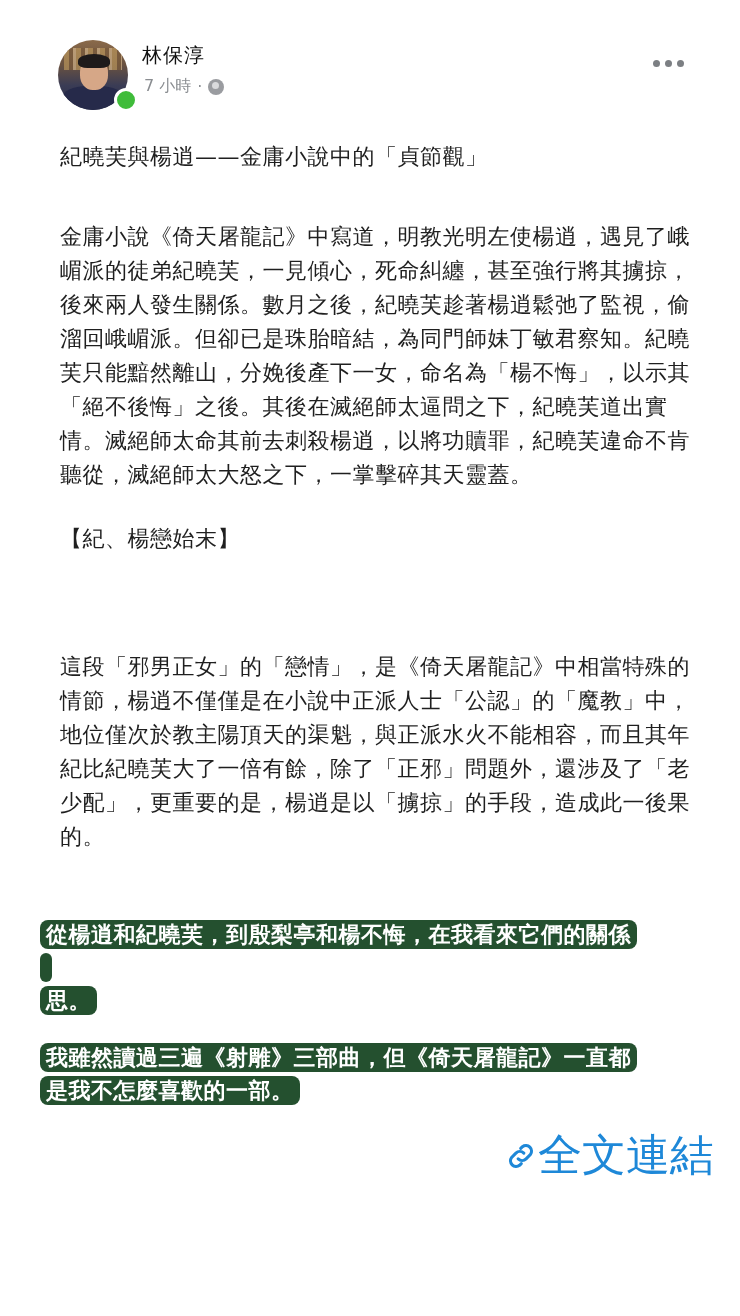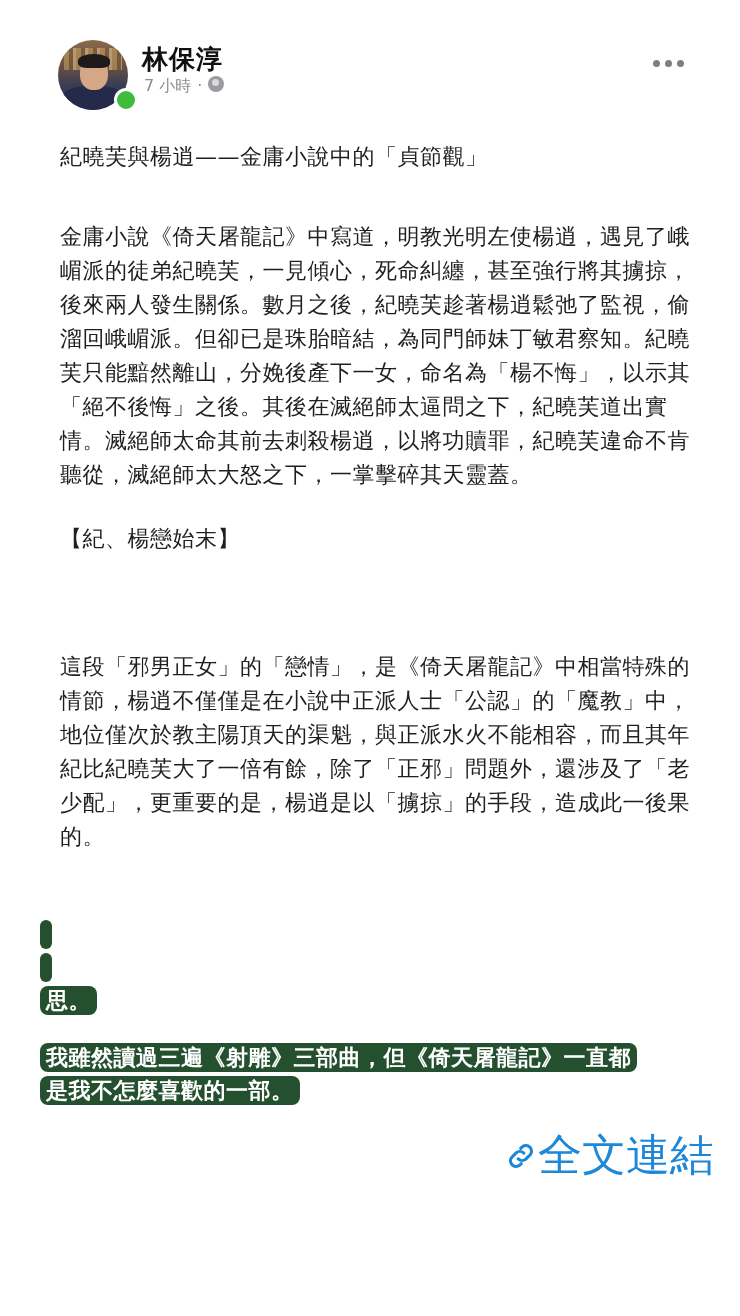--- a/index.html
+++ b/index.html
@@ -11,22 +11,22 @@
   .avatar .shelf { position:absolute; left:6px; top:8px; width:58px; height:22px;
             background:repeating-linear-gradient(90deg,#b8945a 0 5px,#7a5a3a 5px 9px,#d2b48a 9px 12px); opacity:.7; }
   .avatar .face { position:absolute; left:22px; top:18px; width:28px; height:32px; border-radius:45%;
             background:#d6a787; }
   .avatar .hair { position:absolute; left:20px; top:14px; width:32px; height:14px; border-radius:50% 50% 30% 30%;
             background:#1e1a1a; }
   .avatar .body { position:absolute; left:4px; top:46px; width:62px; height:30px; border-radius:40% 40% 0 0;
             background:#262a4a; }
   .online { position:absolute; left:56px; top:48px; width:18px; height:18px; border-radius:50%;
             background:#3fbc3a; border:3px solid #fff; }
-  .name { position:absolute; left:84px; top:2px; font-size:26px; font-weight:bold; color:#111; letter-spacing:1px; }
-  .meta { position:absolute; left:86px; top:36px; font-size:16px; color:#8a8d91; display:flex; align-items:flex-start; gap:6px; }
+  .name { position:absolute; left:84px; top:2px; font-size:20px; font-weight:normal; color:#111; letter-spacing:1px; }
+  .meta { position:absolute; left:86px; top:36px; font-size:16px; color:#8a8d91; display:flex; align-items:center; gap:6px; }
   .globe { width:16px; height:16px; border-radius:50%; background:#9a9ca0; display:inline-block; position:relative; }
   .globe:after { content:""; position:absolute; left:4px; top:3px; width:7px; height:7px; border-radius:50%; background:#d9dadc; }
   .more { position:absolute; right:14px; top:20px; display:flex; gap:5px; }
   .more span { width:7px; height:7px; border-radius:50%; background:#7c7f83; display:block; }
   .text { position:absolute; left:60px; width:640px; font-size:22px; line-height:34px; color:#1f1f1f; letter-spacing:0.5px; }
   .title { top:140px; }
   .p1 { top:220px; }
   .sub { top:522px; }
   .p2 { top:650px; }
   .hl { position:absolute; left:40px; width:676px; font-size:22px; line-height:33px; color:#ffffff; font-weight:bold; letter-spacing:0.5px; }
@@ -60,21 +60,21 @@
     <span></span>
   </div>
 </div>
 
 <div class="text title">紀曉芙與楊逍——金庸小說中的「貞節觀」</div>
 <div class="text p1">金庸小說《倚天屠龍記》中寫道，明教光明左使楊逍，遇見了峨嵋派的徒弟紀曉芙，一見傾心，死命糾纏，甚至強行將其擄掠，後來兩人發生關係。數月之後，紀曉芙趁著楊逍鬆弛了監視，偷溜回峨嵋派。但卻已是珠胎暗結，為同門師妹丁敏君察知。紀曉芙只能黯然離山，分娩後產下一女，命名為「楊不悔」，以示其「絕不後悔」之後。其後在滅絕師太逼問之下，紀曉芙道出實情。滅絕師太命其前去刺殺楊逍，以將功贖罪，紀曉芙違命不肯聽從，滅絕師太大怒之下，一掌擊碎其天靈蓋。</div>
 <div class="text sub">【紀、楊戀始末】</div>
 <div class="text p2">這段「邪男正女」的「戀情」，是《倚天屠龍記》中相當特殊的情節，楊逍不僅僅是在小說中正派人士「公認」的「魔教」中，地位僅次於教主陽頂天的渠魁，與正派水火不能相容，而且其年紀比紀曉芙大了一倍有餘，除了「正邪」問題外，還涉及了「老少配」，更重要的是，楊逍是以「擄掠」的手段，造成此一後果的。</div>
 
 <div class="hl hl1">
-  <span class="line"><br><br><span>思。</span></span>
+  <span class="line"><span>從楊逍和紀曉芙，到殷梨亭和楊不悔，在我看來它們的關係</span><br><br><span>思。</span></span>
 </div>
 
 <div class="hl hl2">
   <span class="line"><span>我雖然讀過三遍《射雕》三部曲，但《倚天屠龍記》一直都</span><br><span>是我不怎麼喜歡的一部。</span></span>
 </div>
 
 <div class="link">
   <svg viewBox="0 0 24 24" fill="none" stroke="#1e88d8" stroke-width="2.2" stroke-linecap="round">
     <path d="M10 14a4 4 0 0 0 5.6 0l3-3a4 4 0 0 0-5.6-5.6l-1.2 1.2"></path>
     <path d="M14 10a4 4 0 0 0-5.6 0l-3 3a4 4 0 0 0 5.6 5.6l1.2-1.2"></path>

